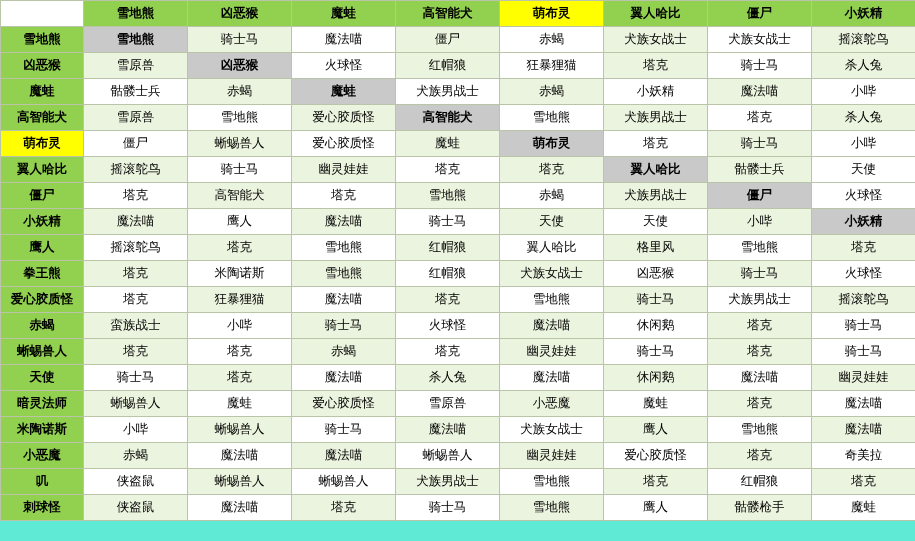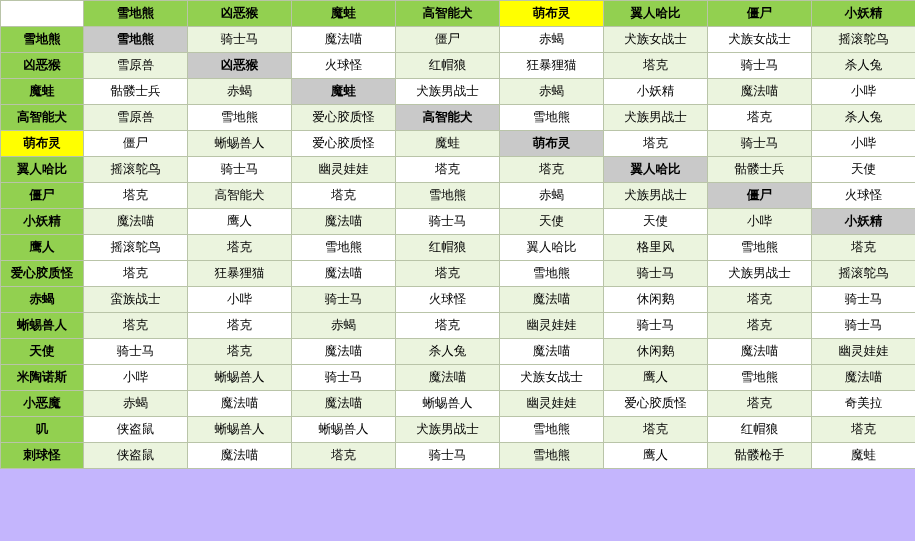--- a/index.html
+++ b/index.html
@@ -1,17 +1,17 @@
 <!DOCTYPE html>
 <html><head>
 <meta charset="utf-8">
 <style>
   html,body{margin:0;padding:0;background:#ffffff;}
   body{font-family:"Liberation Sans","DejaVu Sans",sans-serif;}
-  #wrap{width:915px;height:541px;overflow:hidden;position:relative;background:#c4b5fd;}
+  #wrap{width:915px;height:541px;overflow:hidden;position:relative;background:#5eead4;}
   table.matrix{border-collapse:collapse;table-layout:fixed;width:915px;}
   table.matrix td{
     border:1px solid #b9c4a8;
     font-size:12.5px;
     text-align:center;
     vertical-align:middle;
     height:25px;
     line-height:25px;
     padding:0;
     overflow:hidden;
@@ -152,20 +152,31 @@
           <td class="plain">摇滚鸵鸟</td>
           <td class="lite">塔克</td>
           <td class="plain">雪地熊</td>
           <td class="lite">红帽狼</td>
           <td class="plain">翼人哈比</td>
           <td class="lite">格里风</td>
           <td class="plain">雪地熊</td>
           <td class="lite">塔克</td>
         </tr>
         <tr>
+          <td class="rowhdr">拳王熊</td>
+          <td class="lite">塔克</td>
+          <td class="plain">米陶诺斯</td>
+          <td class="lite">雪地熊</td>
+          <td class="plain">红帽狼</td>
+          <td class="lite">犬族女战士</td>
+          <td class="plain">凶恶猴</td>
+          <td class="lite">骑士马</td>
+          <td class="plain">火球怪</td>
+        </tr>
+        <tr>
           <td class="rowhdr">爱心胶质怪</td>
           <td class="plain">塔克</td>
           <td class="lite">狂暴狸猫</td>
           <td class="plain">魔法喵</td>
           <td class="lite">塔克</td>
           <td class="plain">雪地熊</td>
           <td class="lite">骑士马</td>
           <td class="plain">犬族男战士</td>
           <td class="lite">摇滚鸵鸟</td>
         </tr>
@@ -194,20 +205,31 @@
         <tr>
           <td class="rowhdr">天使</td>
           <td class="plain">骑士马</td>
           <td class="lite">塔克</td>
           <td class="plain">魔法喵</td>
           <td class="lite">杀人兔</td>
           <td class="plain">魔法喵</td>
           <td class="lite">休闲鹅</td>
           <td class="plain">魔法喵</td>
           <td class="lite">幽灵娃娃</td>
+        </tr>
+        <tr>
+          <td class="rowhdr">暗灵法师</td>
+          <td class="lite">蜥蜴兽人</td>
+          <td class="plain">魔蛙</td>
+          <td class="lite">爱心胶质怪</td>
+          <td class="plain">雪原兽</td>
+          <td class="lite">小恶魔</td>
+          <td class="plain">魔蛙</td>
+          <td class="lite">塔克</td>
+          <td class="plain">魔法喵</td>
         </tr>
         <tr>
           <td class="rowhdr">米陶诺斯</td>
           <td class="plain">小哔</td>
           <td class="lite">蜥蜴兽人</td>
           <td class="plain">骑士马</td>
           <td class="lite">魔法喵</td>
           <td class="plain">犬族女战士</td>
           <td class="lite">鹰人</td>
           <td class="plain">雪地熊</td>

